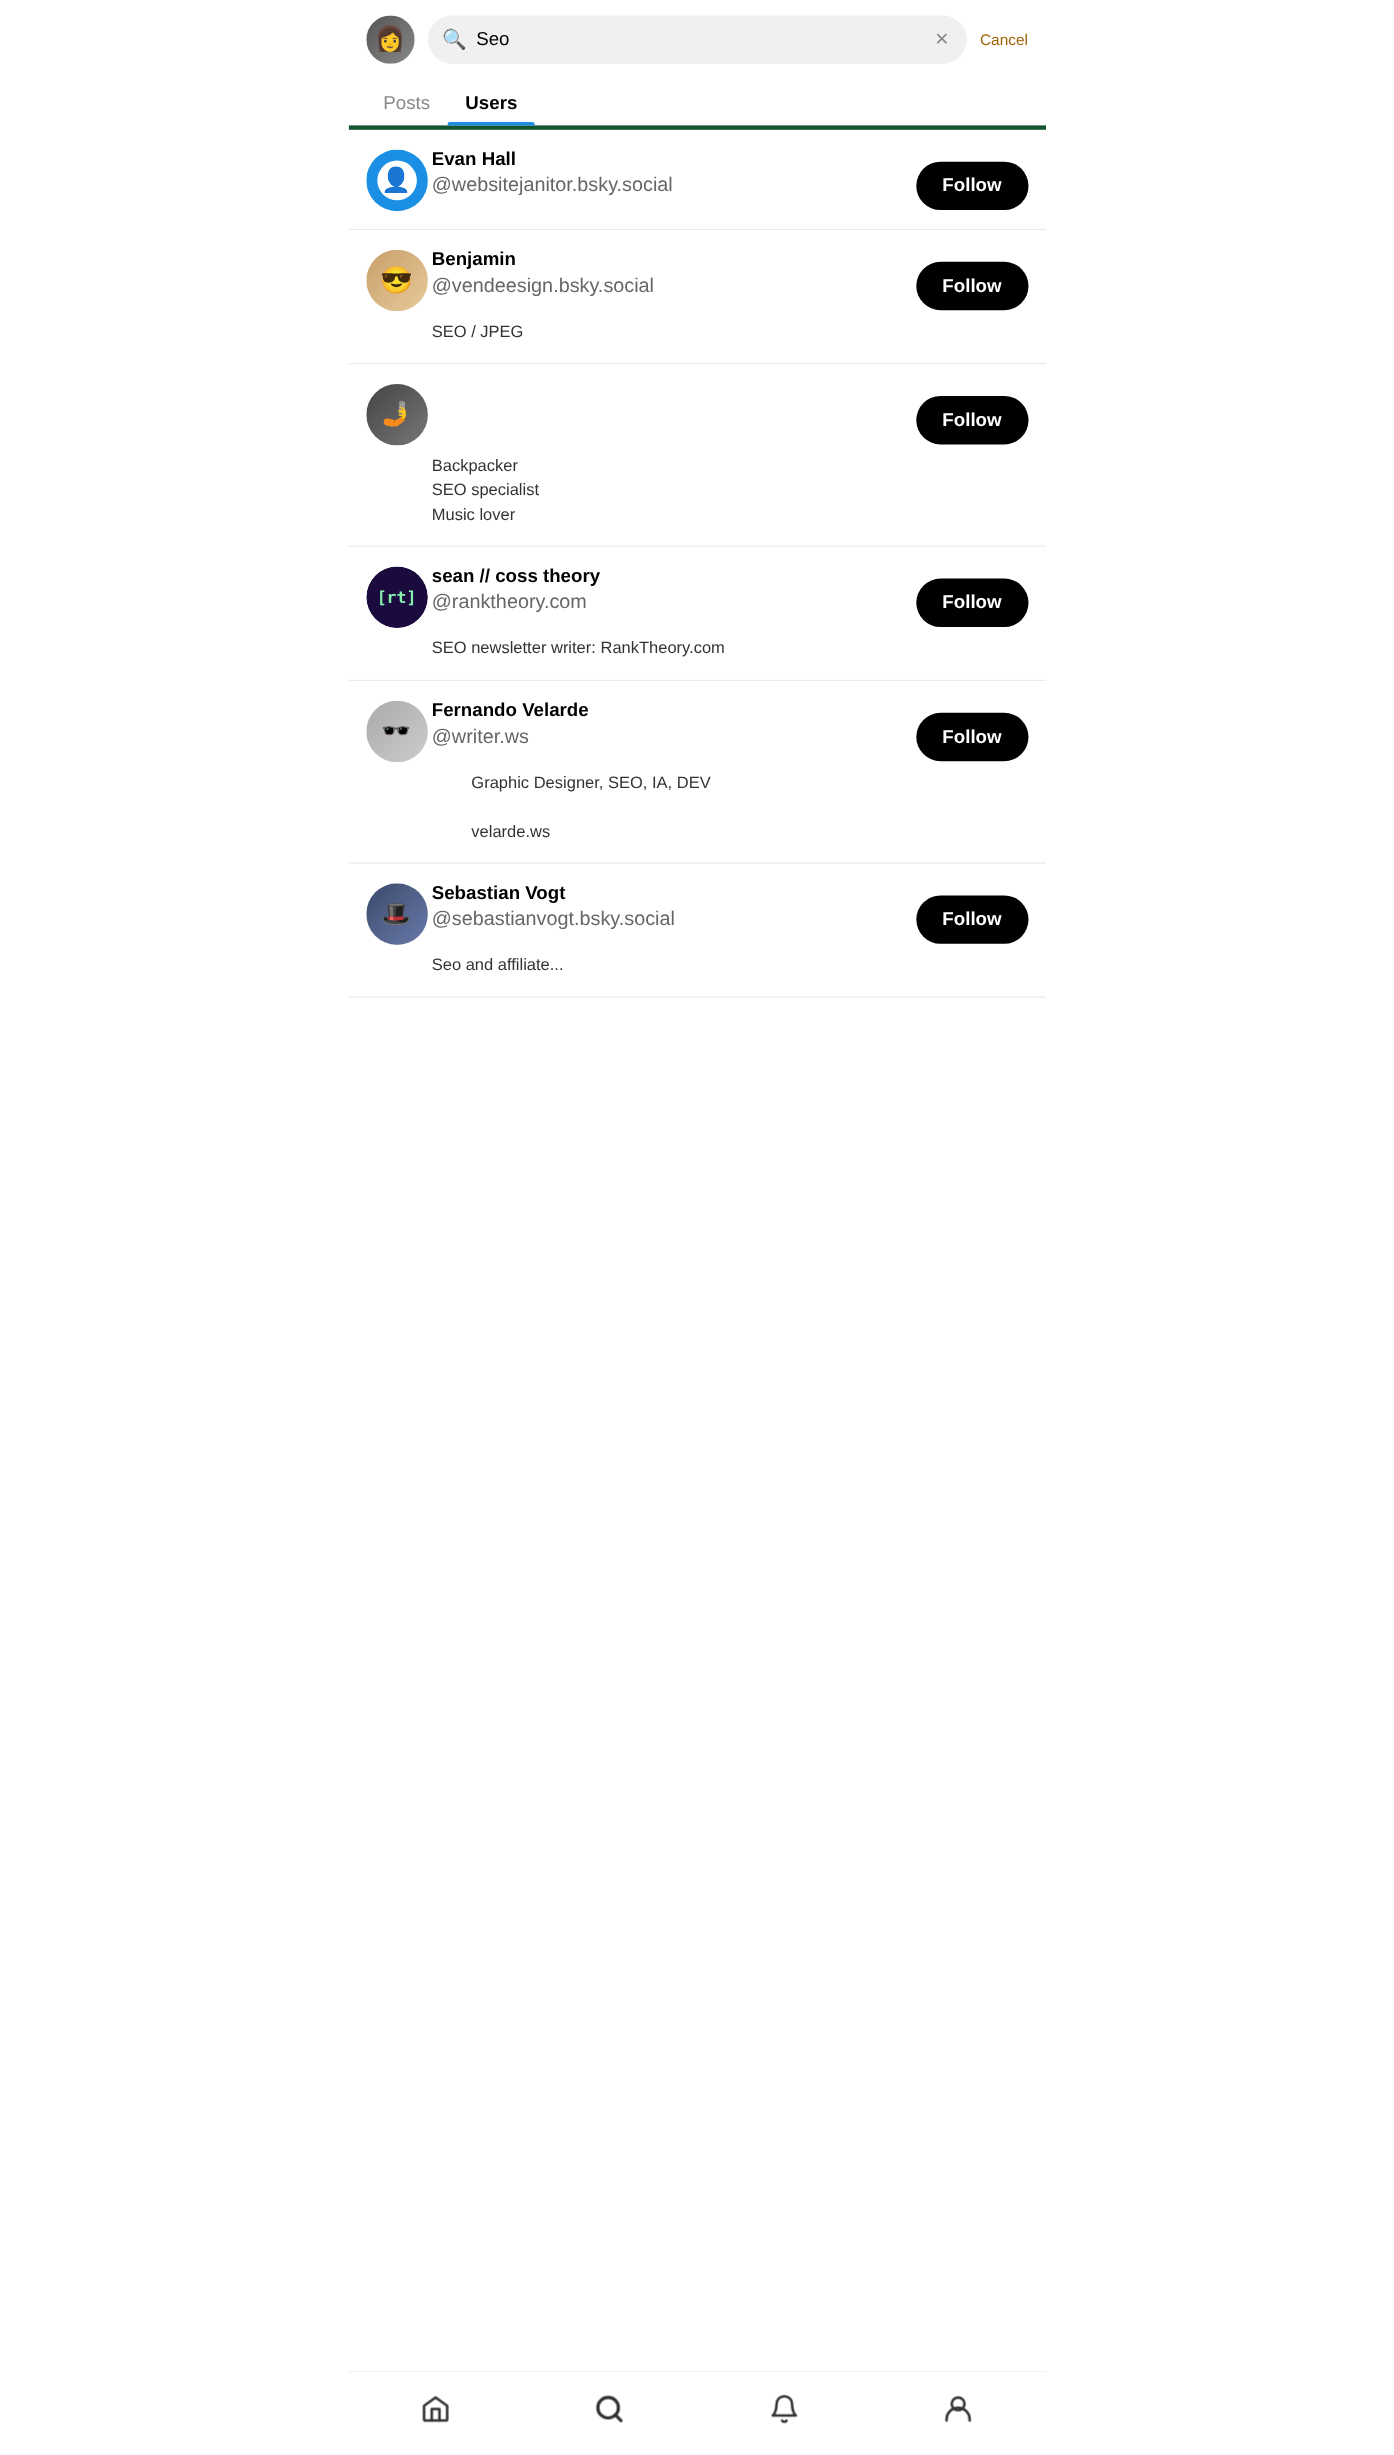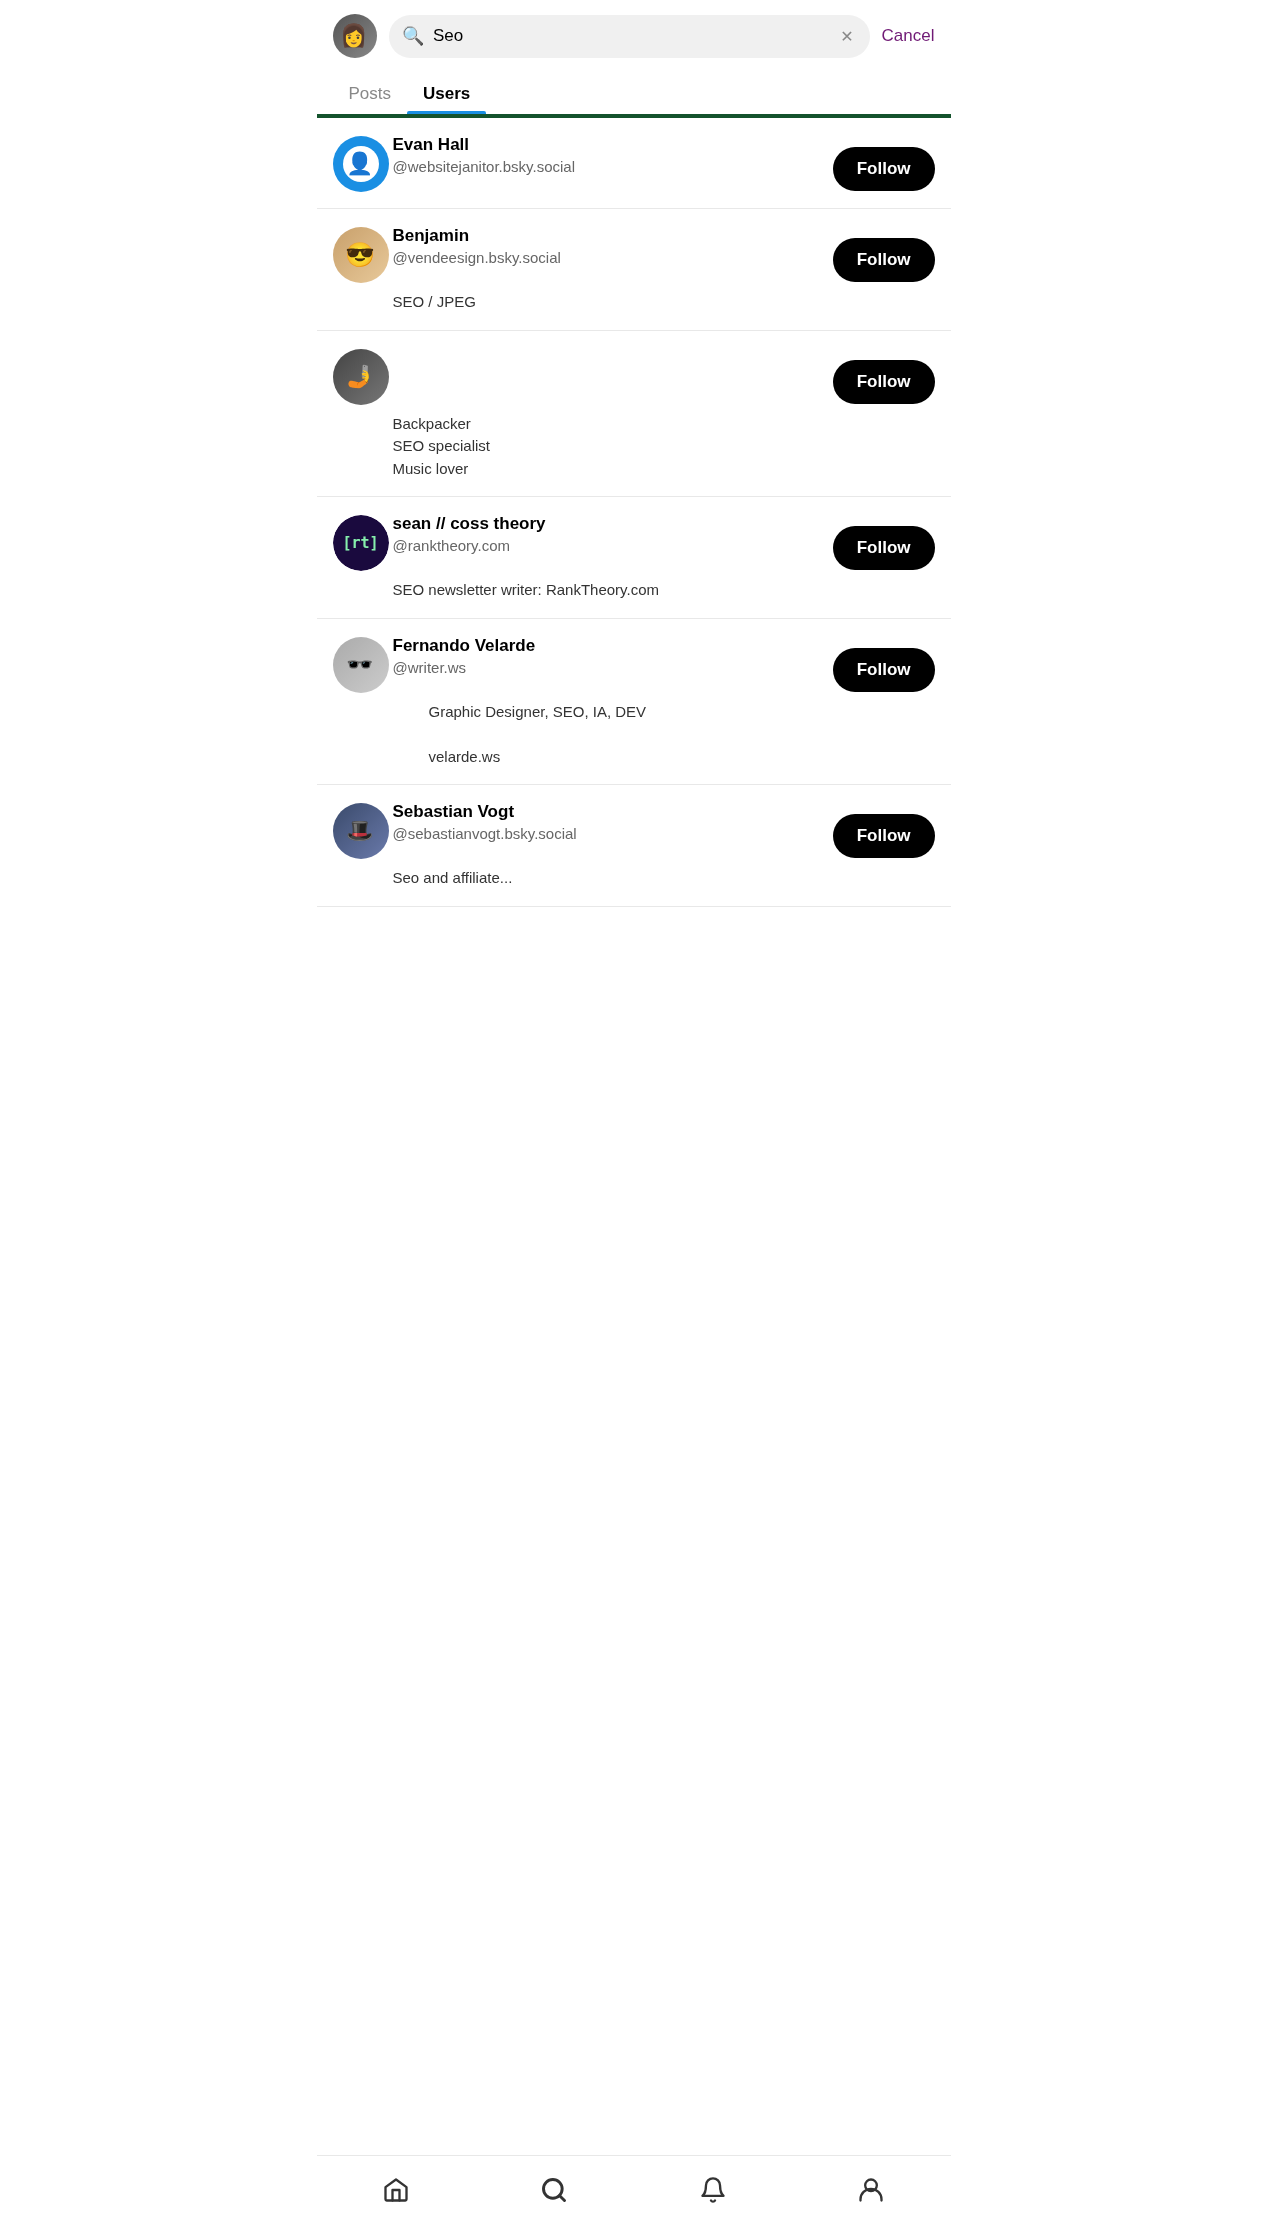--- a/index.html
+++ b/index.html
@@ -52,22 +52,22 @@
       color: #888;
       font-size: 16px;
       padding: 2px;
       display: flex;
       align-items: center;
     }
     .cancel-btn {
       background: none;
       border: none;
       cursor: pointer;
-      font-size: 17px;
-      color: #701a75;
+      font-size: 14px;
+      color: #a16207;
       padding: 4px 0;
       white-space: nowrap;
     }
 
     
     .tabs {
       display: flex;
       padding: 0 16px;
       border-bottom: 4px solid #14532d;
     }
@@ -117,21 +117,21 @@
       grid-column: 2;
       padding-left: 0;
     }
     .user-name {
       font-size: 17px;
       font-weight: 700;
       color: #000;
       line-height: 1.3;
     }
     .user-handle {
-      font-size: 15px;
+      font-size: 18px;
       color: #666;
       line-height: 1.4;
     }
     .follow-btn-wrap {
       grid-row: 1;
       grid-column: 3;
       align-self: center;
     }
     .follow-btn {
       background: #000;

